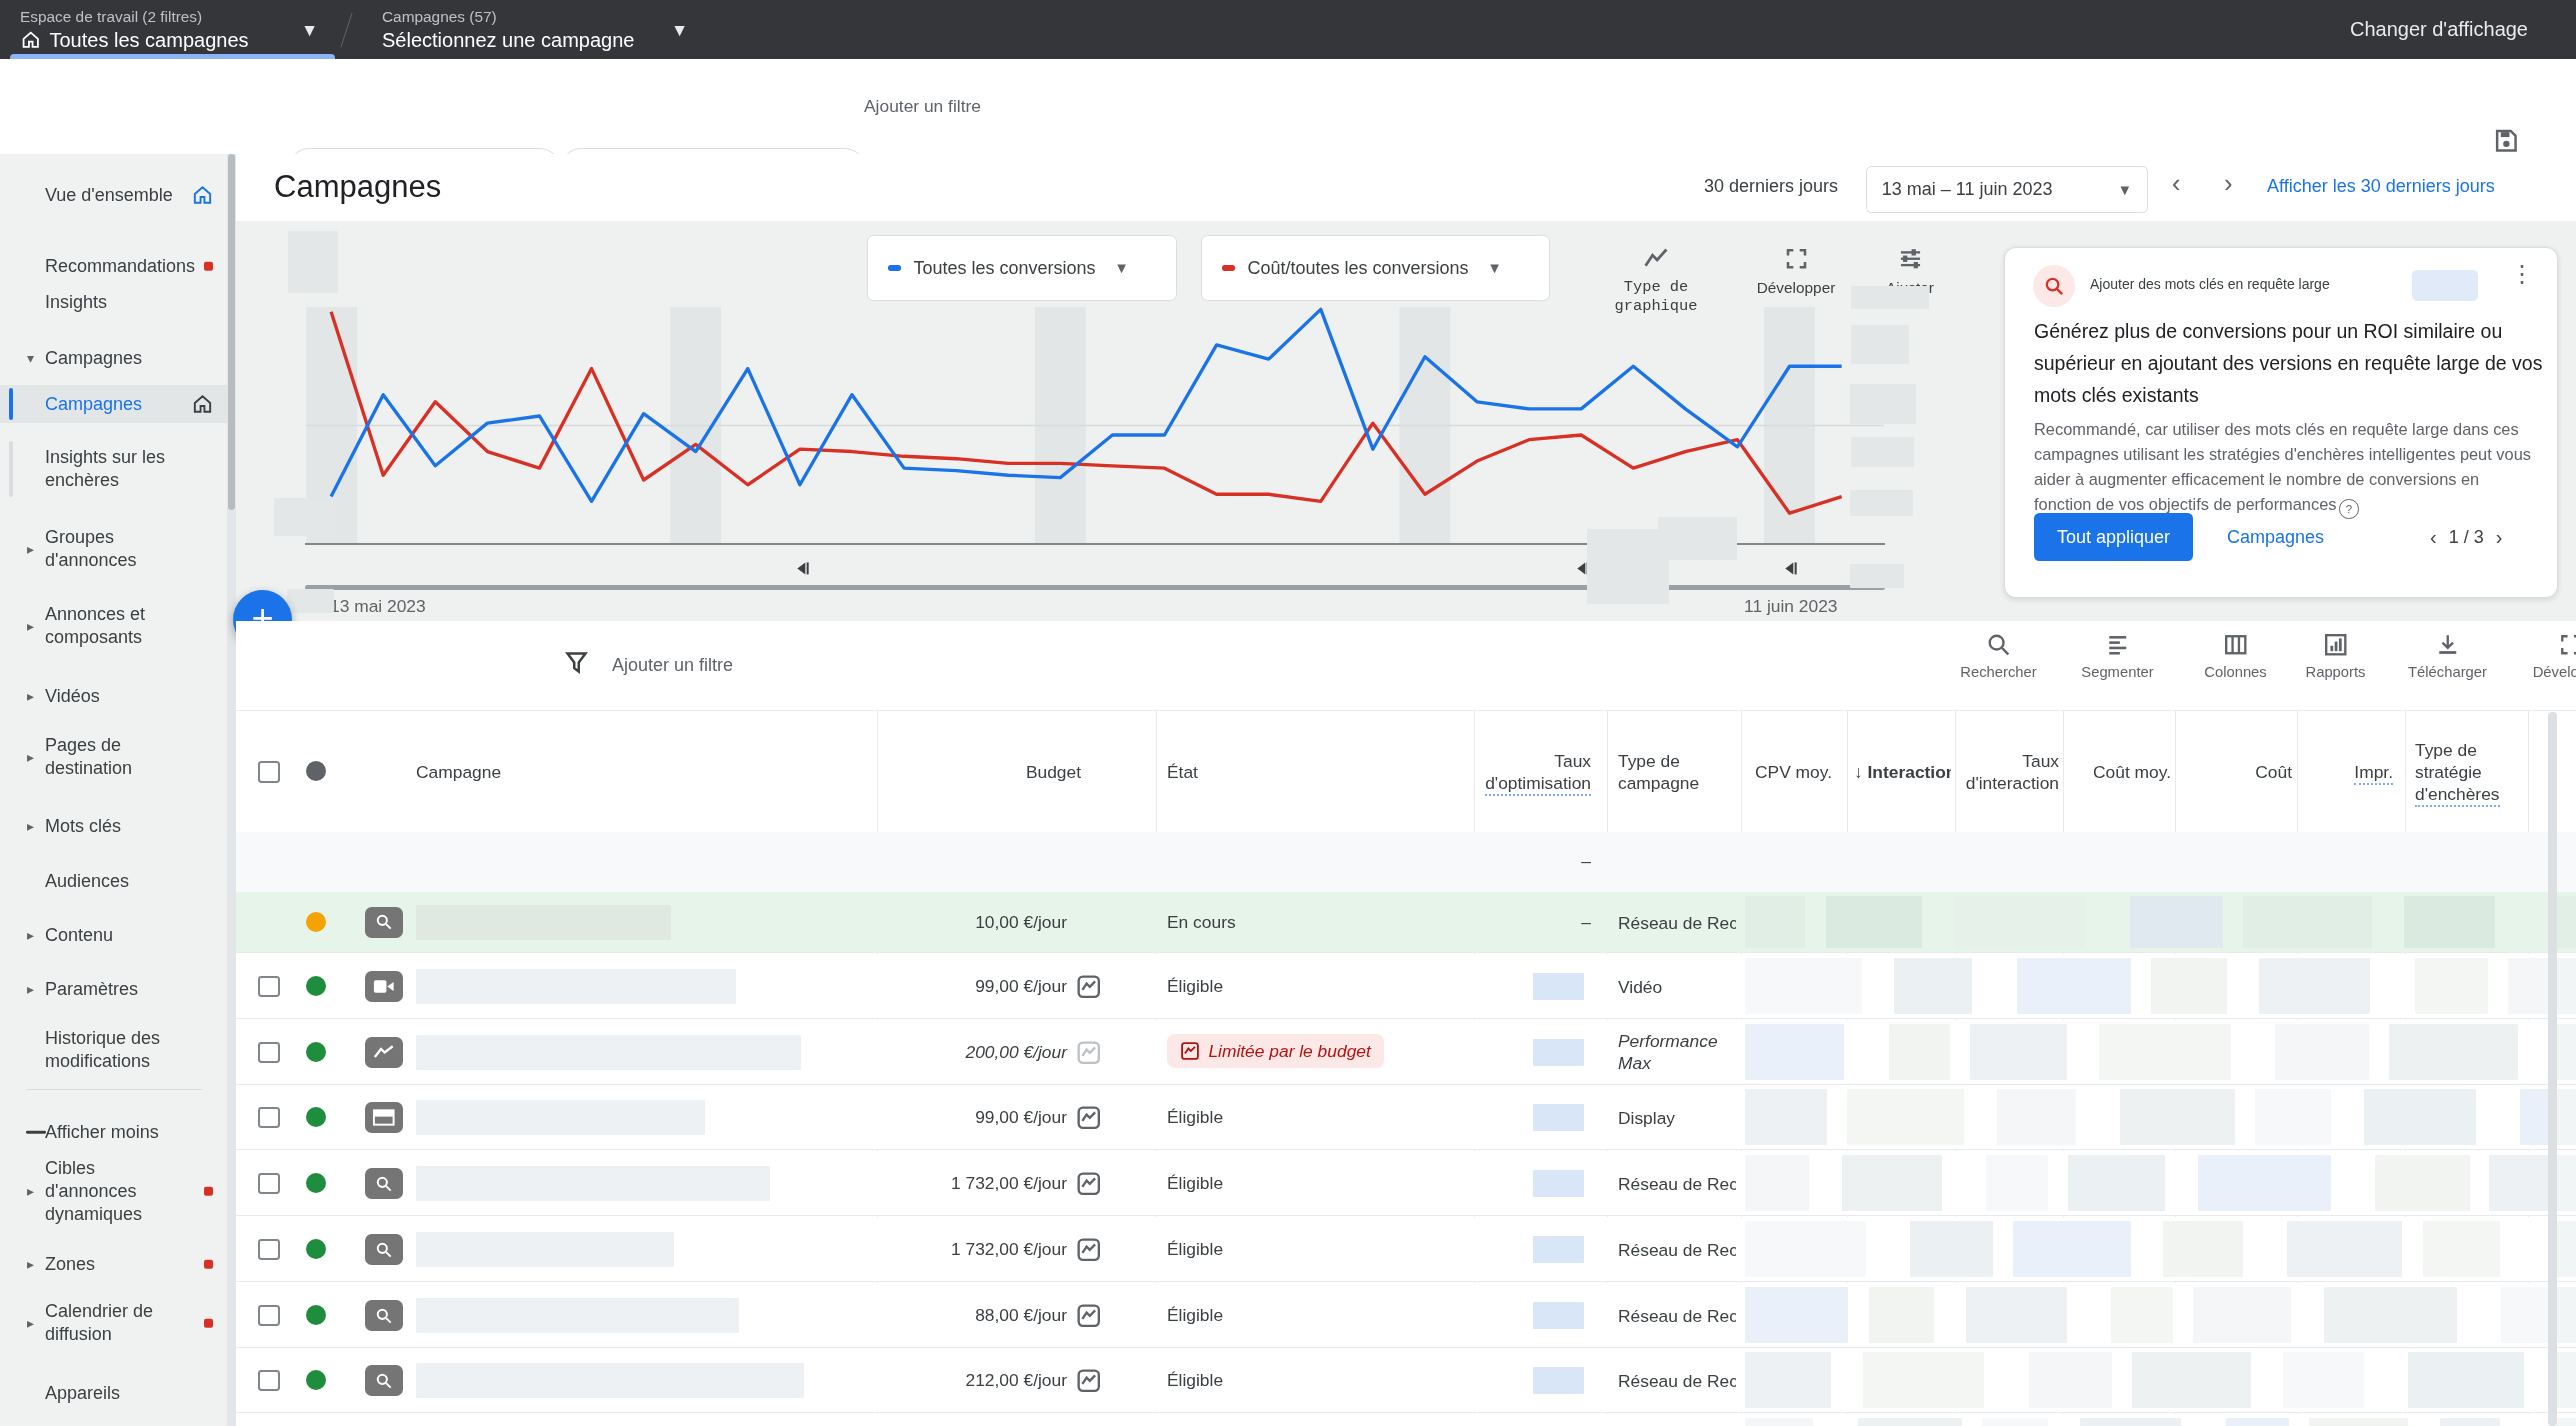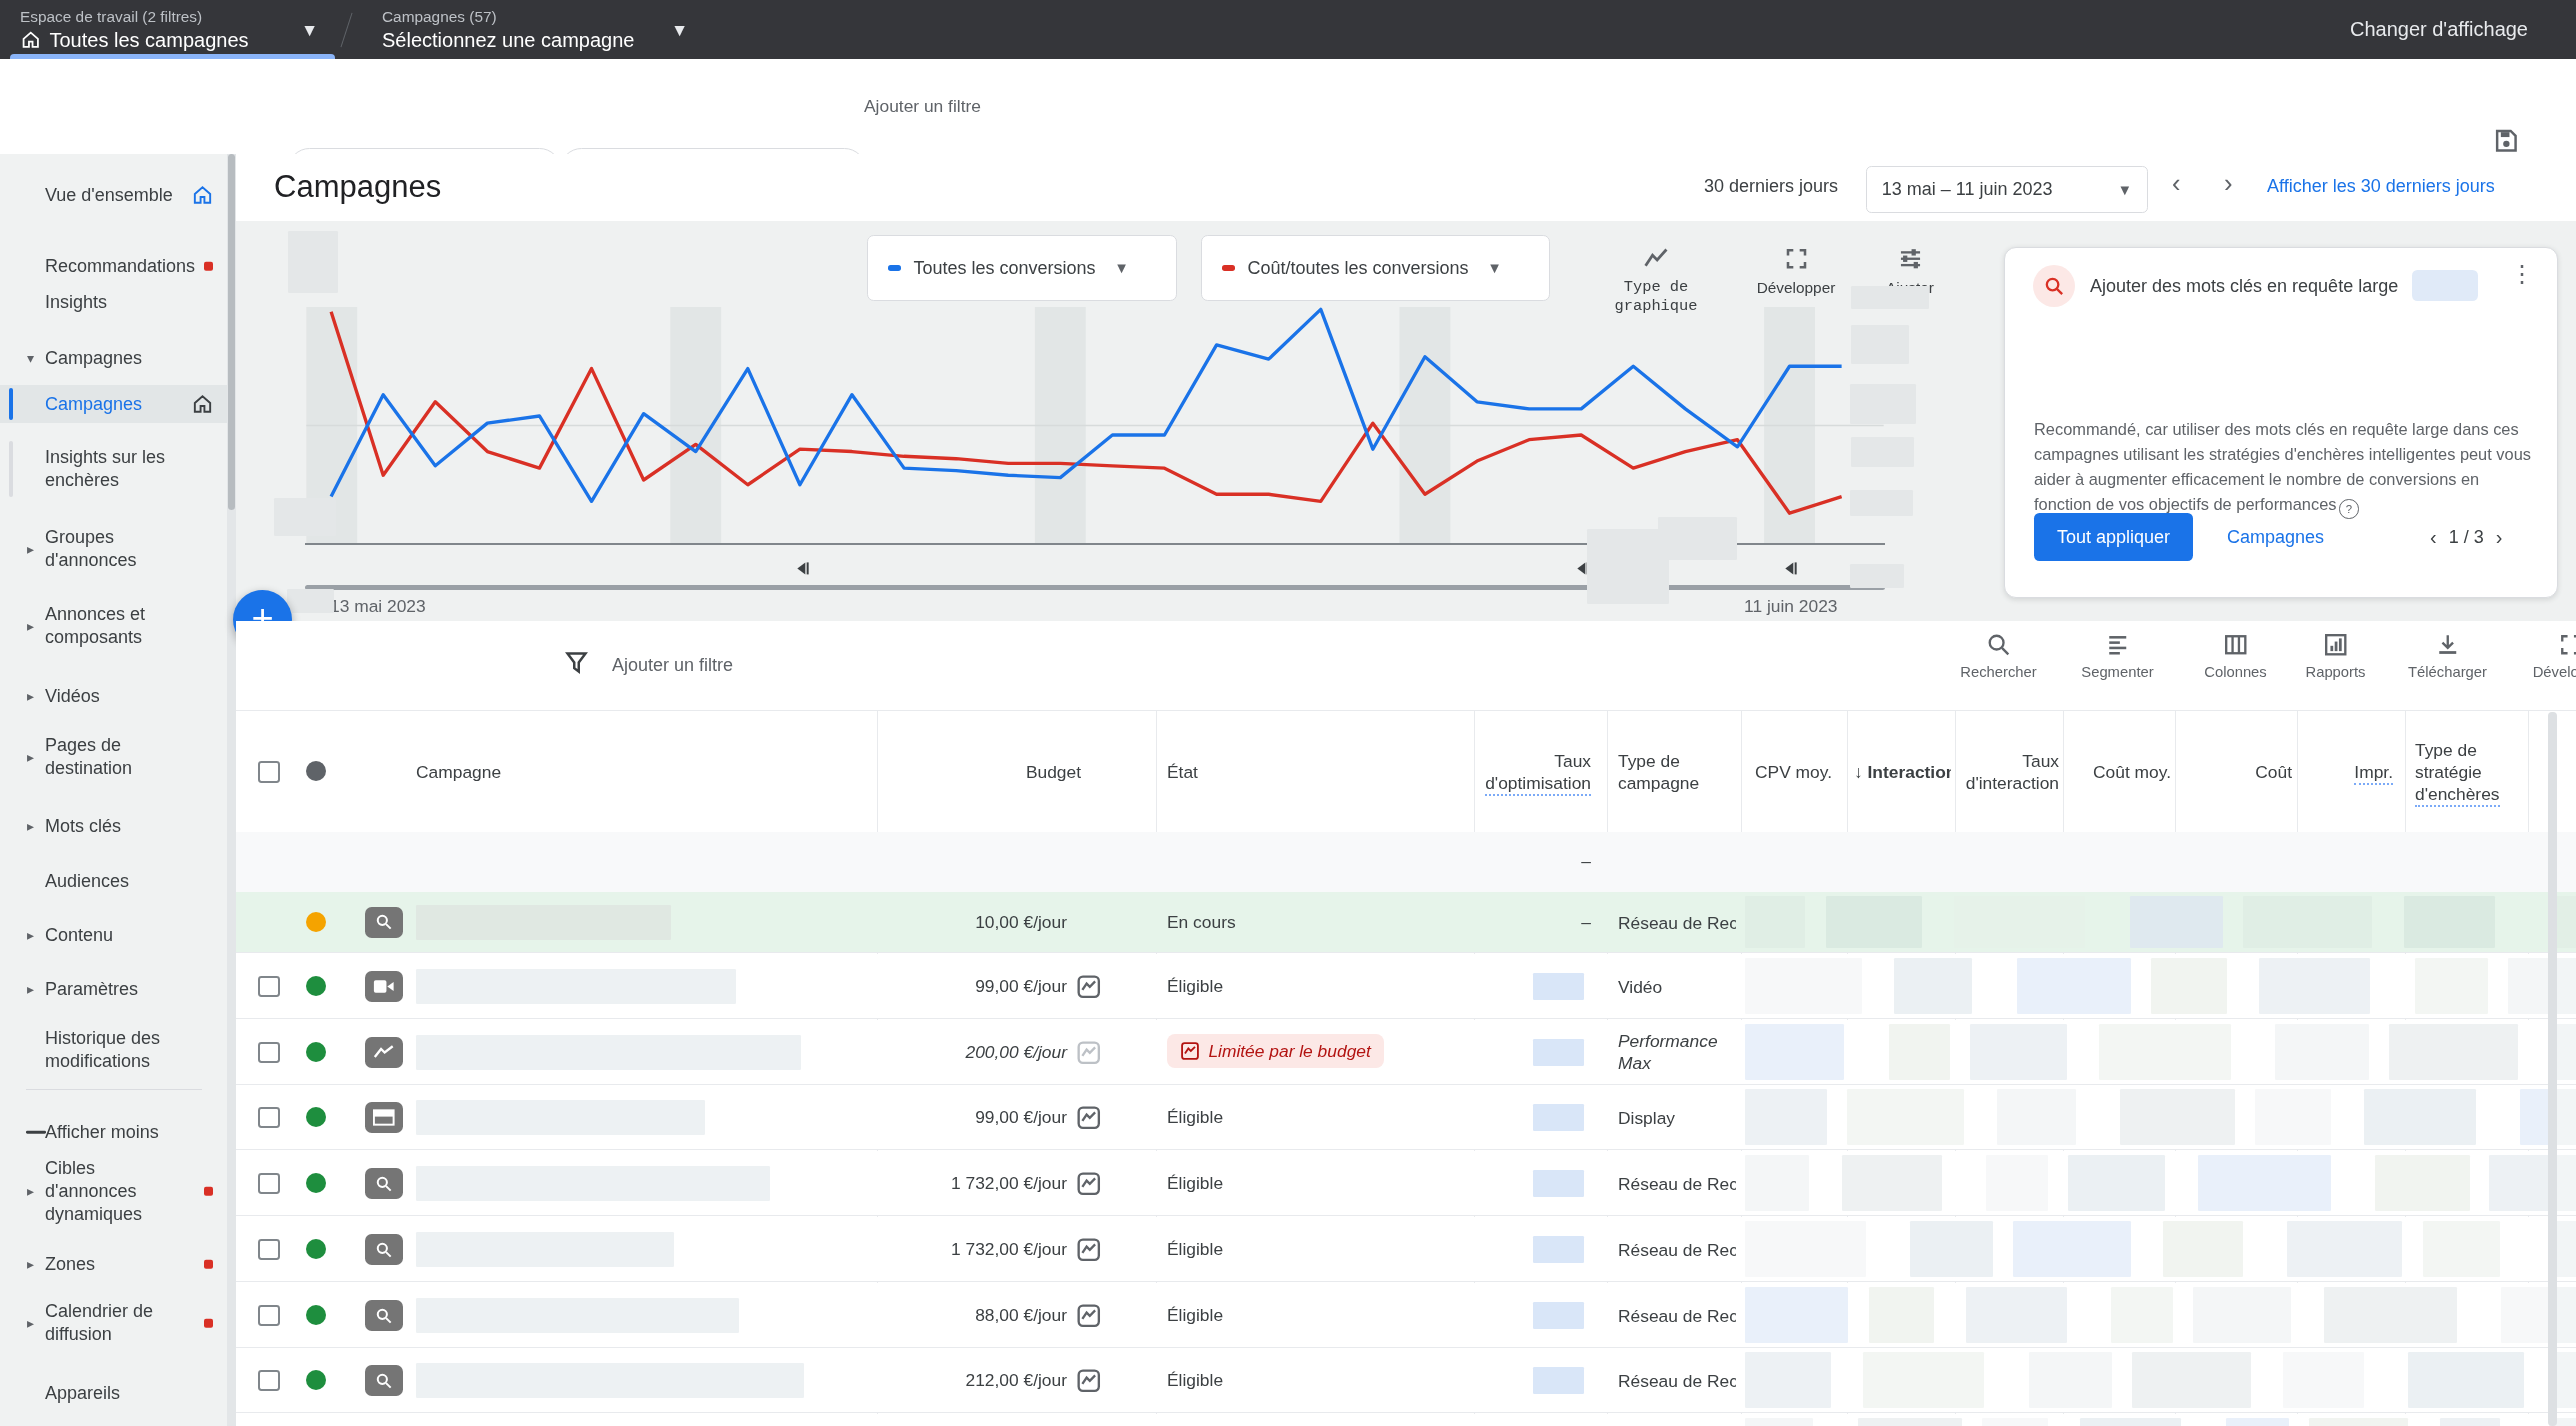--- a/index.html
+++ b/index.html
@@ -69,21 +69,21 @@
   
   .fab{left:233px;top:590px;width:59px;height:59px;border-radius:50%;background:#1a73e8;
        box-shadow:0 2.7px 8px rgba(0,0,0,.3);display:flex;align-items:center;justify-content:center;}
   .fab span{color:#fff;font-size:38px;font-weight:300;line-height:38px;margin-top:-2.7px;}
 
   
   .reco{left:2004px;top:247px;width:552px;height:349px;background:#fff;border:0.7px solid #dadce0;border-radius:12px;
         box-shadow:0 1.3px 5.4px rgba(60,64,67,.15);}
   .reco-icon{left:2033px;top:265px;width:42px;height:42px;border-radius:50%;background:#fce8e6;
         display:flex;align-items:center;justify-content:center;}
-  .reco-title{left:2090px;top:276px;font-size:18px;color:#3c4043;}
+  .reco-title{left:2090px;top:276px;font-size:14px;color:#3c4043;}
   .reco-chip{left:2412px;top:270px;width:66px;height:31px;border-radius:5.4px;background:#d8e5f6;opacity:.8;}
   .reco-dots{left:2510px;top:268px;font-size:24px;color:#5f6368;letter-spacing:0;line-height:12px;}
   .reco-head{left:2034px;top:315px;width:510px;font-size:19.5px;line-height:32px;color:#202124;font-weight:500;}
   .reco-body{left:2034px;top:417px;width:504px;font-size:16.4px;line-height:25px;color:#5f6368;}
   .q-circle{display:inline-flex;width:17.4px;height:17.4px;border:1.3px solid #5f6368;border-radius:50%;
         align-items:center;justify-content:center;font-size:11.4px;color:#5f6368;vertical-align:-2.7px;margin-left:2.7px;}
   .apply-btn{left:2034px;top:513px;height:48px;padding:0 23px;background:#1a73e8;border-radius:5.4px;
         color:#fff;font-size:18px;font-weight:500;display:flex;align-items:center;}
   .show-link{left:2227px;top:513px;height:48px;display:flex;align-items:center;font-size:18px;color:#1a73e8;font-weight:500;}
   .pager{left:2430px;top:513px;height:48px;display:flex;align-items:center;gap:12px;font-size:18px;color:#3c4043;}
@@ -354,20 +354,21 @@
   <div class="abs reco"></div>
   <div class="abs reco-icon">
     <svg width="23" height="23" viewBox="0 0 24 24">
         <circle cx="10" cy="10" r="6" fill="none" stroke="#d93025" stroke-width="2.4"></circle>
         <line x1="14.5" y1="14.5" x2="20" y2="20" stroke="#d93025" stroke-width="2.4"></line>
       </svg>
   </div>
   <div class="abs reco-title">Ajouter des mots clés en requête large</div>
   <div class="abs reco-chip"></div>
   <div class="abs reco-dots">⋮</div>
+  <div class="abs reco-head">Générez plus de conversions pour un ROI similaire ou supérieur en ajoutant des versions en requête large de vos mots clés existants</div>
   <div class="abs reco-body">
     <span>Recommandé, car utiliser des mots clés en requête large dans ces campagnes utilisant les stratégies d'enchères intelligentes peut vous aider à augmenter efficacement le nombre de conversions en fonction de vos objectifs de performances</span><span class="q-circle">?</span>
   </div>
   <div class="abs apply-btn">Tout appliquer</div>
   <div class="abs show-link">Campagnes</div>
   <div class="abs pager">
     <span class="pg-ar">‹</span>
     <span>1 / 3</span>
     <span class="pg-ar">›</span>
   </div>

